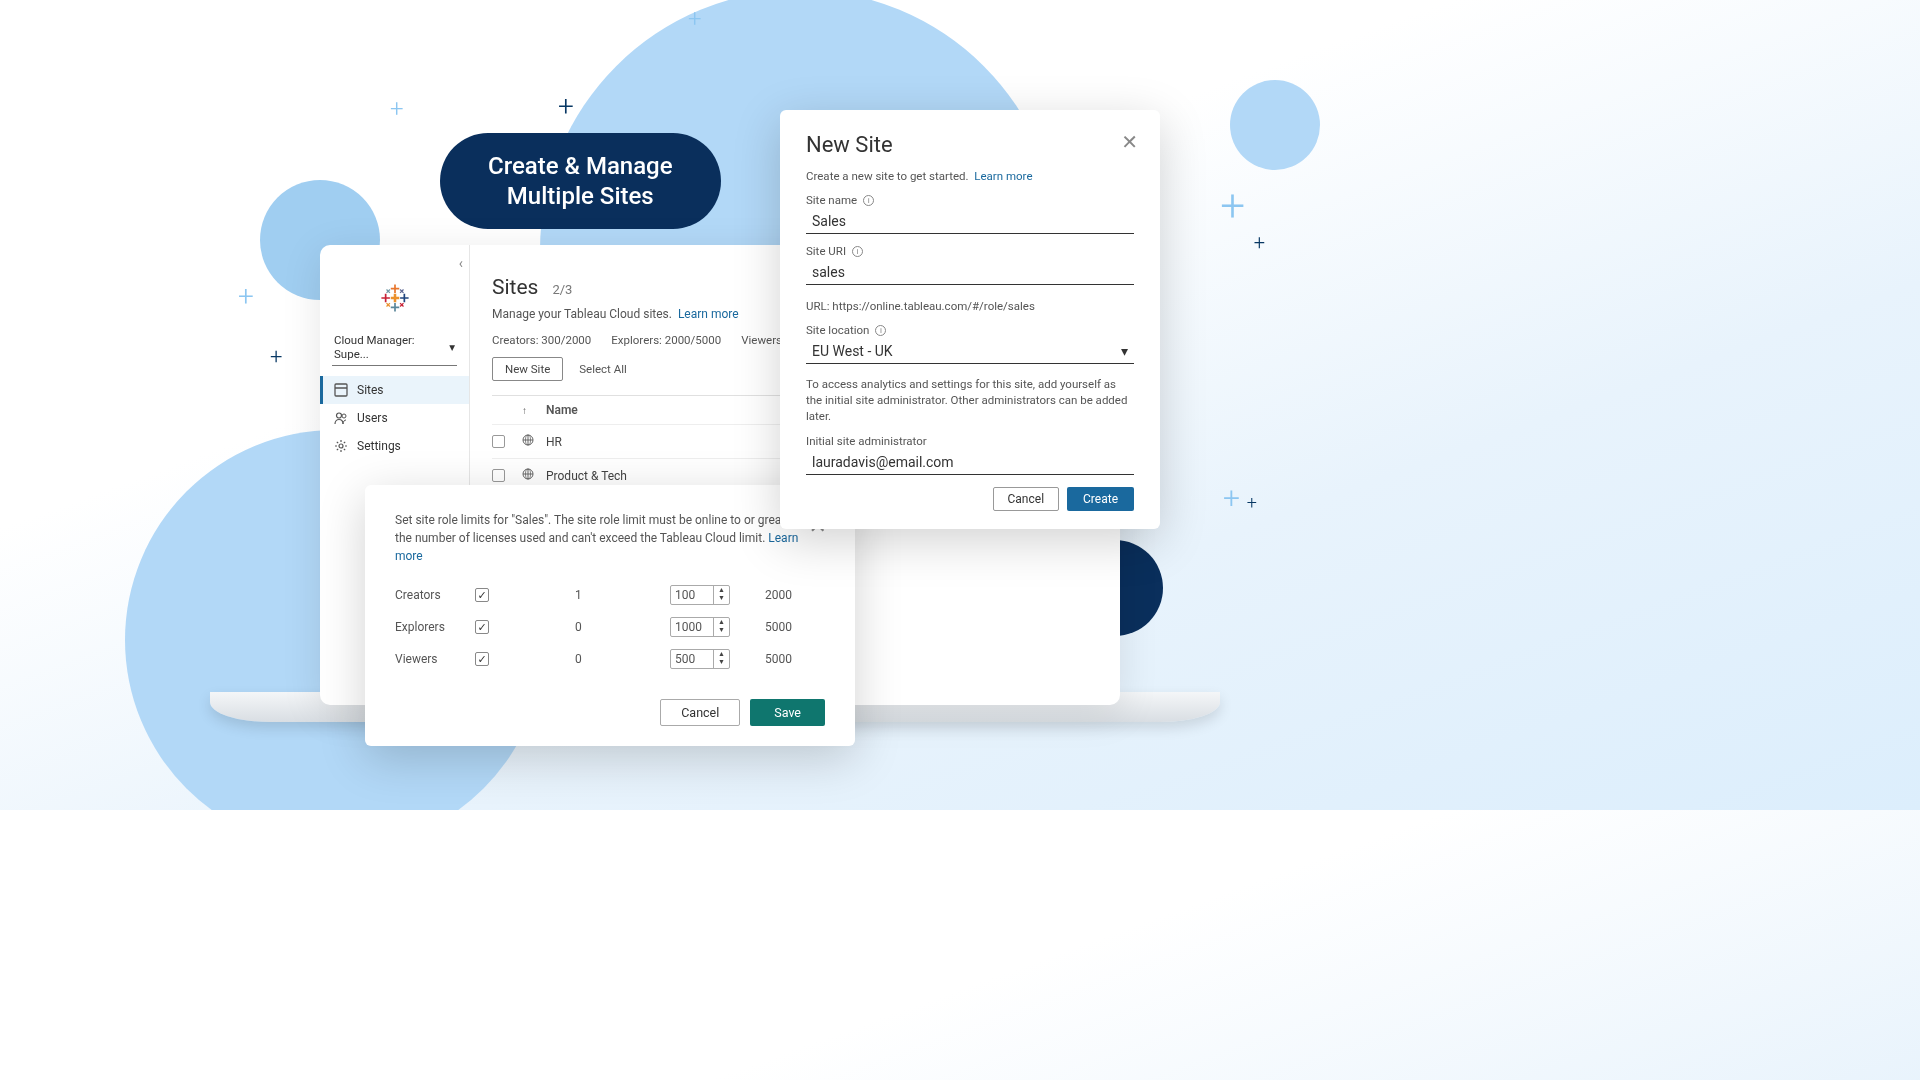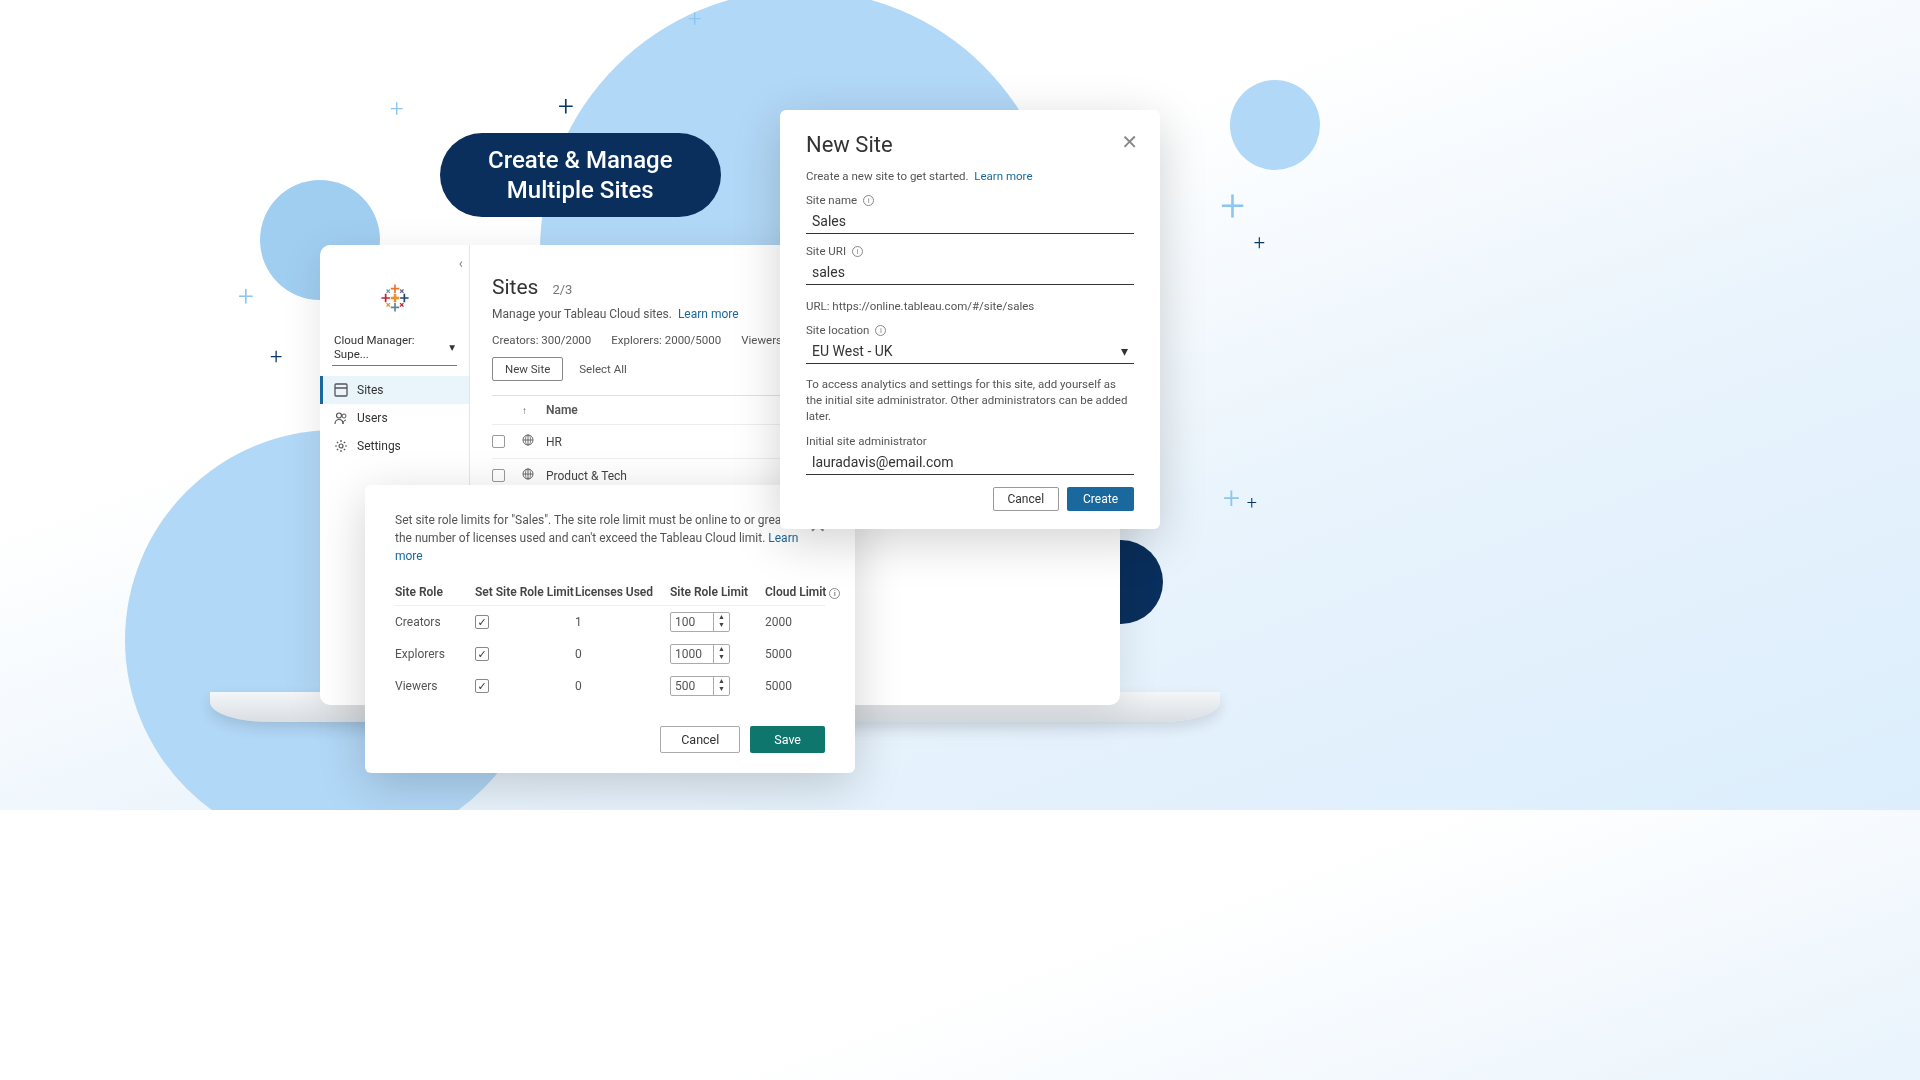--- a/index.html
+++ b/index.html
@@ -20,21 +20,21 @@
   .p2 { top: 5px; left: 688px; font-size: 24px; }
   .p3 { top: 95px; left: 390px; font-size: 24px;}
   .p4 { top: 280px; left: 238px; font-size: 28px;}
   .p5 { top: 344px; left: 270px; font-size: 22px;}
   .p6 { top: 180px; right: 195px; font-size: 44px;}
   .p7 { top: 230px; right: 175px; font-size: 20px;}
   .p8 { top: 480px; right: 200px; font-size: 30px;}
   .p9 { top: 492px; right: 183px; font-size: 18px;}
   
   
-  .pill { position: absolute; background: #0a2f5c; color: #fff; border-radius: 50px; padding: 12px 48px; font-size: 24px; text-align: center; line-height: 1.25; font-weight: 500;}
+  .pill { position: absolute; background: #0a2f5c; color: #fff; border-radius: 50px; padding: 18px 48px; font-size: 24px; text-align: center; line-height: 1.25; font-weight: 500;}
   .pill-top { top: 133px; left: 440px; }
   .pill-bottom { top: 540px; left: 843px; }
   
   
   .app-panel { position: absolute; top: 245px; left: 320px; width: 800px; height: 460px; background: #fff; border-radius: 10px; box-shadow: 0 8px 40px rgba(0,0,0,0.1); display: flex; overflow: hidden;}
   .sidebar { width: 150px; border-right: 1px solid #e6e6e6; display: flex; flex-direction: column; align-items: stretch; padding-top: 16px; position: relative;}
   .sidebar-collapse { position: absolute; top: 10px; right: 6px; color: #888; font-size: 14px; cursor: pointer;}
   .logo { width: 34px; height: 34px; margin: 20px auto 14px; }
   .dropdown { margin: 0 12px 10px; border-bottom: 1px solid #777; font-size: 11.5px; color: #333; padding: 4px 2px; display: flex; justify-content: space-between; align-items: center; cursor: pointer;}
   .nav-item { display: flex; align-items: center; gap: 9px; padding: 7px 14px; font-size: 12px; color: #333; cursor: pointer;}
@@ -238,21 +238,21 @@
   <div class="field-label">
     <span>Site name</span>
       <span class="info-icon">i</span>
   </div>
   <input class="field-input" value="Sales" style="">
   <div class="field-label">
     <span>Site URI</span>
       <span class="info-icon">i</span>
   </div>
   <input class="field-input" value="sales" style="">
-  <div class="url-text">URL: https://online.tableau.com/#/site/sales</div>
+  <div class="url-text">URL: https://online.tableau.com/#/role/sales</div>
   <div class="field-label">
     <span>Site location</span>
       <span class="info-icon">i</span>
   </div>
   <div class="field-input select">
     <span>EU West - UK</span>
     <span>▾</span>
   </div>
   <div class="admin-note">To access analytics and settings for this site, add yourself as the initial site administrator. Other administrators can be added later.</div>
   <div class="field-label">Initial site administrator</div>
@@ -263,27 +263,20 @@
   </div>
 </div>
 
 <div class="role-limits">
   <span class="close-x" style="top:28px; right:28px; font-size:22px;">✕</span>
   <div class="rl-desc">
     <span>Set site role limits for "Sales". The site role limit must be online to or greater than the number of licenses used and can't exceed the Tableau Cloud limit.</span>
     <span class="link">Learn more</span>
   </div>
   <div class="rl-table">
-    <div class="rl-head">
-      <span>Site Role</span>
-      <span>Set Site Role Limit</span>
-      <span>Licenses Used</span>
-      <span>Site Role Limit</span>
-      <span><span>Cloud Limit</span> <span class="info-icon">i</span></span>
-    </div>
     <div class="rl-row">
       <span>Creators</span>
       <span><span class="rl-chk">✓</span></span>
       <span>1</span>
       <span><span class="spinner">
             <span class="spinner-val">100</span>
             <span class="spinner-btns">
               <span>▲</span>
               <span>▼</span>
             </span>

